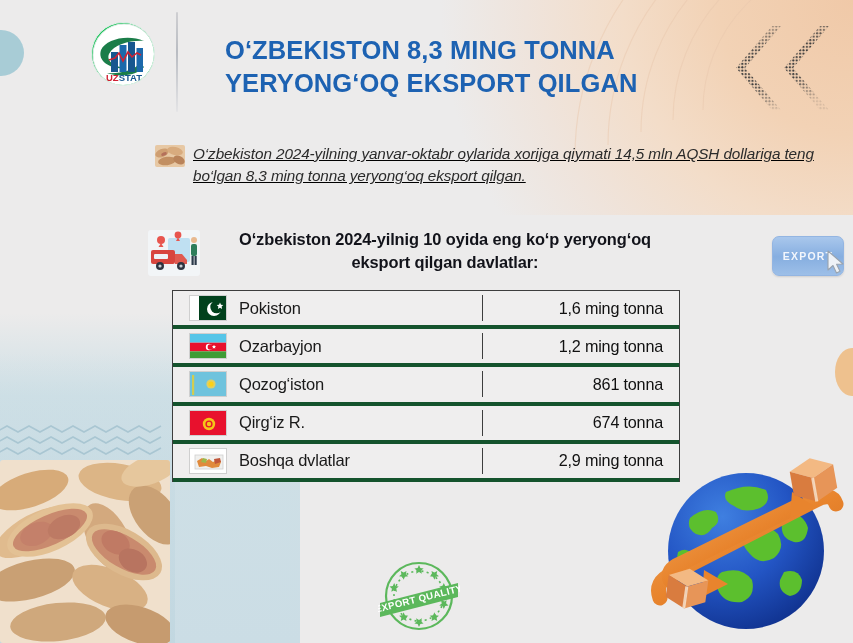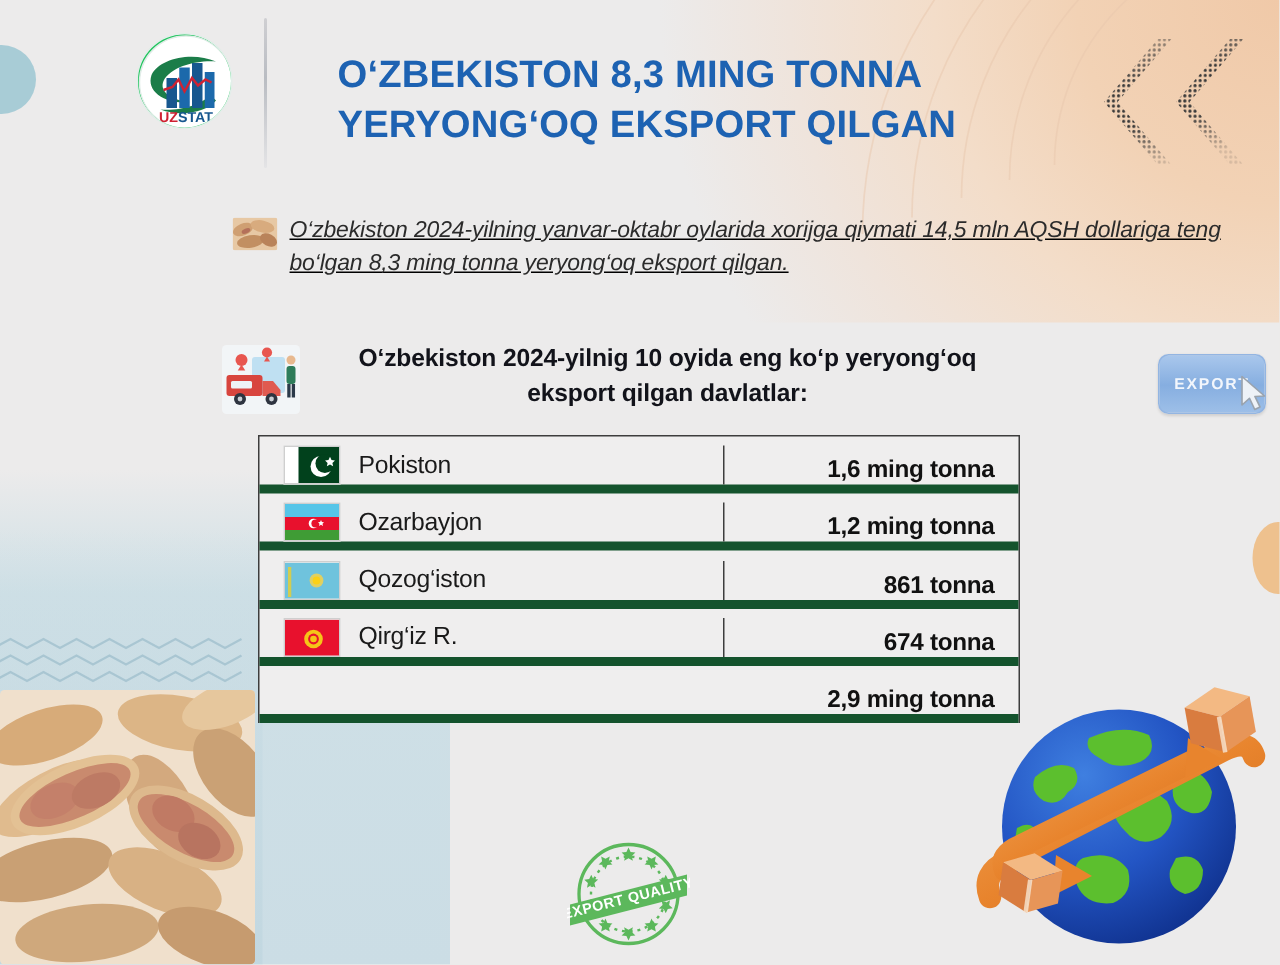--- a/index.html
+++ b/index.html
@@ -92,35 +92,35 @@
   }
   .cursor-arrow{ position:absolute; left:826px; top:250px; width:22px; height:26px; }
 
   
   .table{
     position:absolute; left:172px; top:290px; width:508px;
     border:1px solid #3d3d3d; border-bottom:none;
     background:#efeeee;
   }
   .row{
-    display:flex; height:38.2px; align-items:flex-end;
-    border-bottom:6px solid #14532d;
+    display:flex; height:38.2px; align-items:center;
+    border-bottom:4px solid #14532d;
   }
   .cell-name{
     flex:0 0 310px; display:flex; align-items:center; gap:12px;
     padding-left:16px; border-right:1px solid #3d3d3d;
   }
   .flag{
     width:38px; height:26px; flex:0 0 38px; border:1px solid #cfcfcf;
     overflow:hidden; background:#fff;
   }
   .cname{ font-size:16.5px; color:#1a1a1a; letter-spacing:-.2px; }
   .cell-val{
     flex:1; display:flex; align-items:center; justify-content:flex-end;
-    padding-right:16px; font-size:16.2px; font-weight:bold; color:#111;
+    padding-right:16px; font-size:16.2px; font-weight:normal; color:#111;
     letter-spacing:-.2px;
   }
 
   
   .photo{
     position:absolute; left:0; top:460px; width:170px; height:183px;
     border-radius:3px; overflow:hidden;
   }
 
   
@@ -303,20 +303,33 @@
           <circle cx="19" cy="13" r="3.6" fill="#e8112d"></circle>
           <circle cx="19" cy="13" r="2.2" fill="#f5c518"></circle>
         </svg>
       </span>
       <span class="cname">Qirg‘iz R.</span>
     </div>
     <div class="cell-val">674 tonna</div>
   </div>
 
   <div class="row">
+    <div class="cell-name">
+      <span class="flag">
+        <svg viewBox="0 0 38 26" width="38" height="26">
+          <rect width="38" height="26" fill="#fff"></rect>
+          <rect x="5" y="6" width="28" height="14" fill="#f0f0ee"></rect>
+          <path d="M7,12 l5,-3 l4,3 l3,-2 l4,3 l6,-3 l2,3 l-2,5 l-7,1 l-6,-2 l-7,1 Z" fill="#e08a3c"></path>
+          <path d="M13,9 l4,1 l-1,4 l-5,-1 Z" fill="#9db84a"></path>
+          <path d="M24,10 l6,-1 l1,4 l-6,2 Z" fill="#c0563a"></path>
+          <rect x="5" y="6" width="28" height="14" fill="none" stroke="#cfcfcf" stroke-width=".8"></rect>
+        </svg>
+      </span>
+      <span class="cname">Boshqa dvlatlar</span>
+    </div>
     <div class="cell-val">2,9 ming tonna</div>
   </div>
 
 </div>
 
 <div class="photo">
   <svg viewBox="0 0 170 183" width="170" height="183">
     <rect width="170" height="183" fill="#f0e0cc"></rect>
     <ellipse cx="30" cy="30" rx="40" ry="17" fill="#d7ab79" transform="rotate(-18 30 30)"></ellipse>
     <ellipse cx="120" cy="22" rx="42" ry="18" fill="#dcb586" transform="rotate(10 120 22)"></ellipse>

